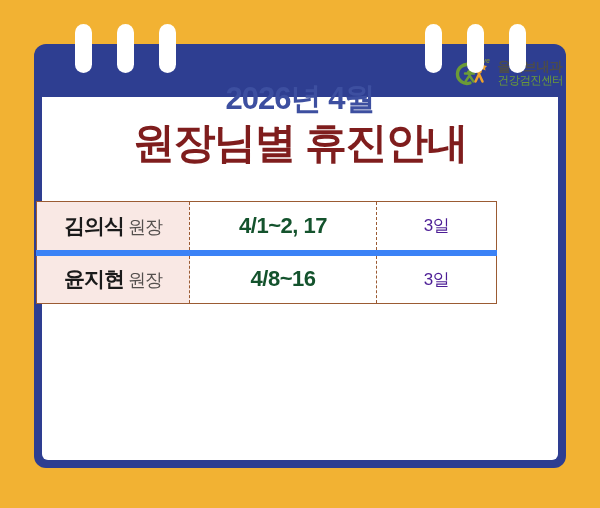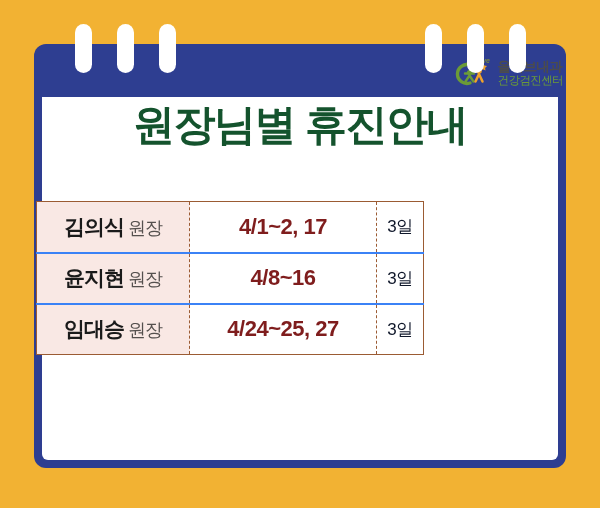--- a/index.html
+++ b/index.html
@@ -116,43 +116,43 @@
     text-align: center;
   }
   #title-month {
     font-size: 31px;
     font-weight: bold;
     color: #3D4FA0;
     letter-spacing: -1px;
     line-height: 1.1;
   }
   #title-main {
-    margin-top: 20px;
+    margin-top: 4px;
     font-size: 42px;
     font-weight: bold;
-    color: #14532d;
+    color: #7f1d1d;
     letter-spacing: -1.5px;
     line-height: 1.1;
   }
 
   
   #schedule-table {
     position: absolute;
     left: 36px;
     top: 201px;
-    width: 388px;
+    width: 461px;
     border-collapse: collapse;
     border: 1px solid #9B5B33;
     table-layout: fixed;
   }
   #schedule-table tr {
     height: 51px;
   }
   #schedule-table tr + tr td {
-    border-top: 2px solid #3b82f6;
+    border-top: 6px solid #3b82f6;
   }
   #schedule-table td {
     padding: 0;
     text-align: center;
     vertical-align: middle;
   }
 
   .cell-doctor {
     width: 152px;
     background: #F9E8E4;
@@ -169,29 +169,29 @@
     font-size: 18px;
     font-weight: normal;
     color: #55504E;
     margin-left: 4px;
   }
 
   .cell-dates {
     width: 186px;
     font-size: 22px;
     font-weight: bold;
-    color: #7f1d1d;
+    color: #14532d;
     letter-spacing: -0.5px;
     border-right: 1px dashed #9B5B33;
     white-space: nowrap;
   }
 
   .cell-count {
     font-size: 17px;
-    color: #0f172a;
+    color: #4c1d95;
     letter-spacing: -0.5px;
     white-space: nowrap;
   }
 </style>
 </head>
 <body>
 
 <div id="poster">
 
   <div id="card">
@@ -222,42 +222,36 @@
       </svg>
       <span id="logo-alllive">All-Live</span>
     </div>
     <div id="logo-text">
       <span id="logo-name">올리브내과</span>
       <span id="logo-sub">건강검진센터</span>
     </div>
   </div>
 
   <div id="title-block">
+    <div id="title-month">2026년 4월</div>
     <div id="title-main">원장님별 휴진안내</div>
   </div>
 
   <table id="schedule-table">
     <tbody>
       <tr>
         <td class="cell-doctor">
           <span class="doctor-name">김의식</span><span class="doctor-role">원장</span>
         </td>
         <td class="cell-dates">4/1~2, 17</td>
         <td class="cell-count">3일</td>
       </tr>
       <tr>
         <td class="cell-doctor">
           <span class="doctor-name">윤지현</span><span class="doctor-role">원장</span>
         </td>
         <td class="cell-dates">4/8~16</td>
         <td class="cell-count">3일</td>
       </tr>
-      <tr>
-        <td class="cell-doctor">
-          <span class="doctor-name">임대승</span><span class="doctor-role">원장</span>
-        </td>
-        <td class="cell-dates">4/24~25, 27</td>
-        <td class="cell-count">3일</td>
-      </tr>
     </tbody>
   </table>
 
 </div>
 
 </body></html>

